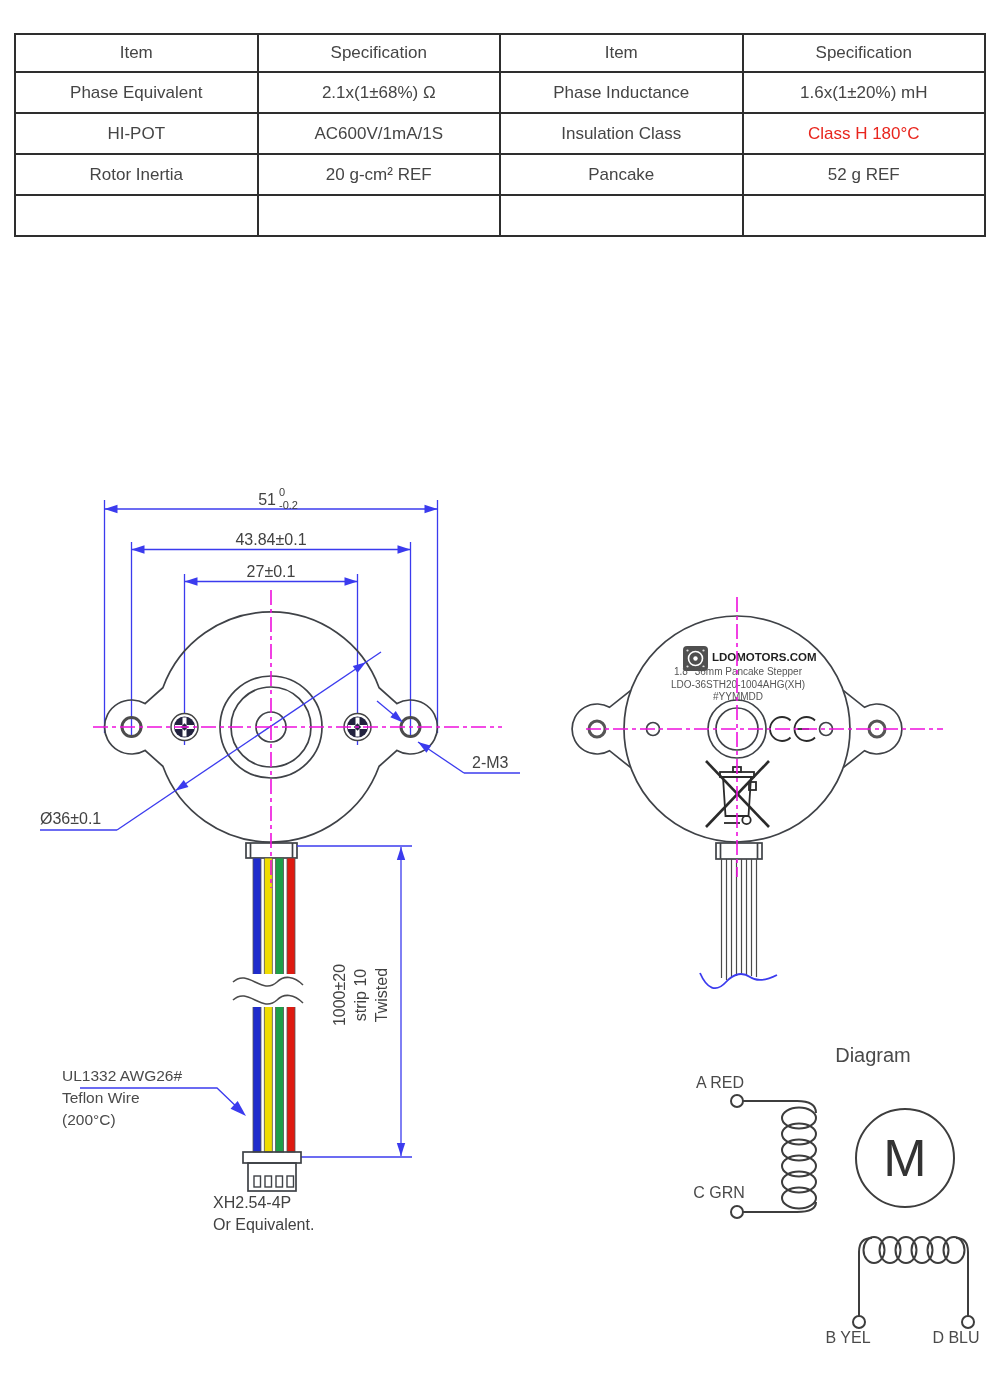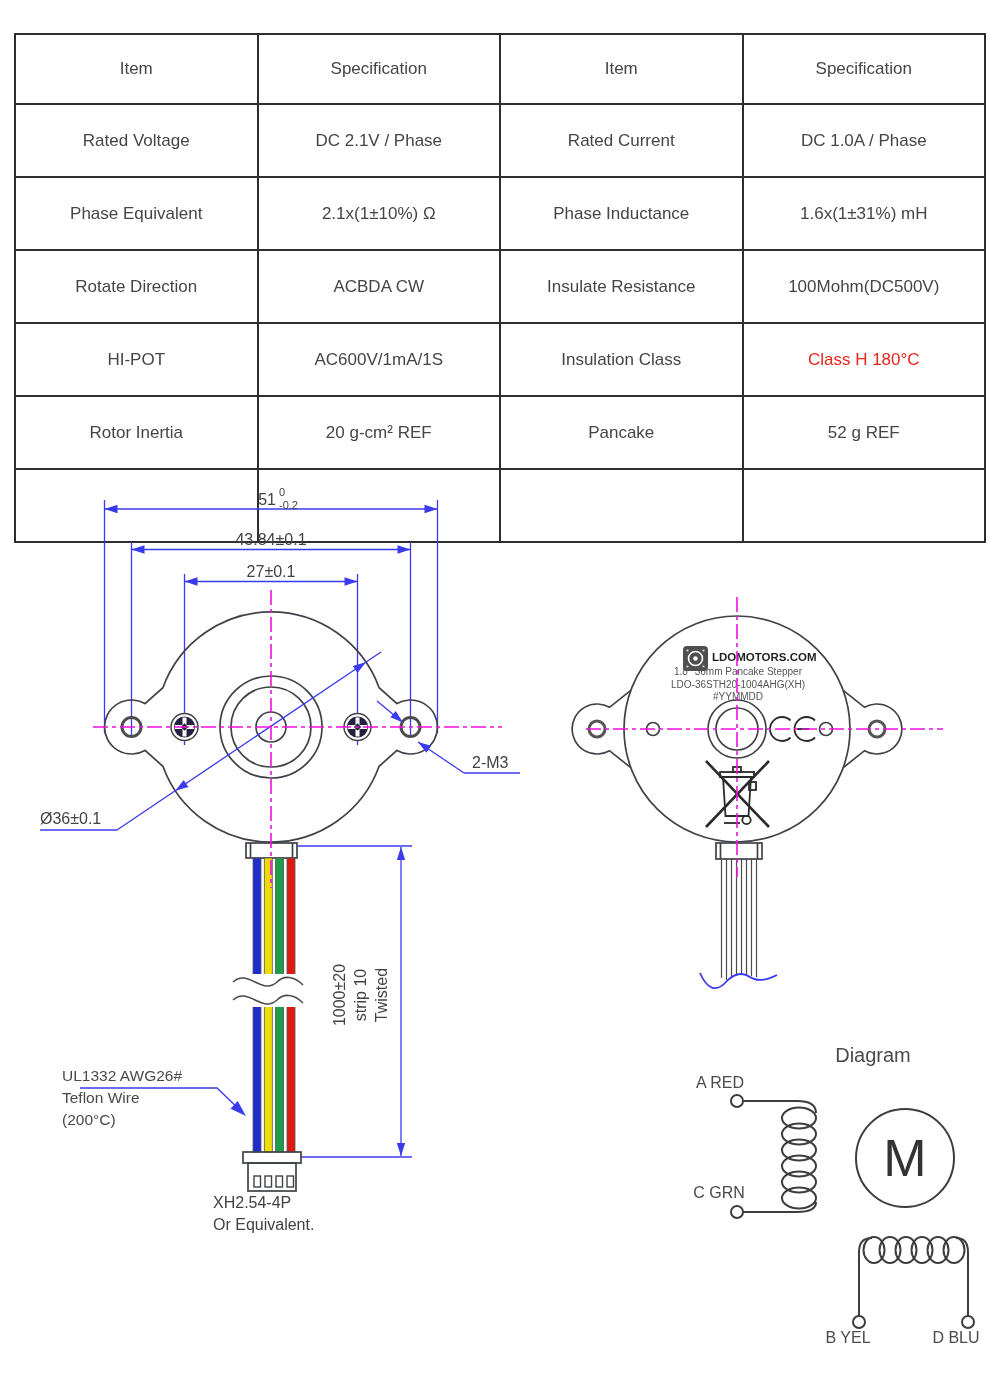--- a/index.html
+++ b/index.html
@@ -2,21 +2,21 @@
 <html><head>
 <meta charset="utf-8">
 <style>
   html,body{margin:0;padding:0;background:#ffffff;}
   #page{position:relative;width:1000px;height:1381px;background:#fff;
         font-family:"Liberation Sans",sans-serif;overflow:hidden;}
   
   #specs{position:absolute;left:14px;top:33px;width:972px;border-collapse:collapse;
          table-layout:fixed;font-size:17px;color:#454545;}
   #specs td{border:2px solid #2e2e2e;text-align:center;vertical-align:middle;
-            height:39px;padding:16px 6px;overflow:hidden;white-space:nowrap;}
+            height:39px;padding:0 6px;overflow:hidden;white-space:nowrap;}
   #specs tr.hdr td{height:36px;}
   #specs td.red{color:#e8251d;}
   
   #draw{position:absolute;left:0;top:0;}
   text{font-family:"Liberation Sans",sans-serif;}
   .dimtxt{font-size:16px;fill:#424242;}
   .smalltxt{font-size:11px;fill:#424242;}
   .notetxt{font-size:15.5px;fill:#4a4a4a;}
   .lbl-bold{font-size:11.5px;font-weight:bold;fill:#1f1f1f;}
   .lbl-sm{font-size:10px;fill:#555;}
@@ -35,36 +35,24 @@
 
   <table id="specs">
     <tbody>
         <tr class="hdr">
       <td>Item</td>
       <td>Specification</td>
       <td>Item</td>
       <td>Specification</td>
     </tr>
     <tr>
-      <td>Rated Voltage</td>
-      <td>DC 2.1V / Phase</td>
-      <td>Rated Current</td>
-      <td>DC 1.0A / Phase</td>
-    </tr>
-    <tr>
       <td>Phase Equivalent</td>
-      <td>2.1x(1±10%) Ω</td>
+      <td>2.1x(1±68%) Ω</td>
       <td>Phase Inductance</td>
-      <td>1.6x(1±31%) mH</td>
-    </tr>
-    <tr>
-      <td>Rotate Direction</td>
-      <td>ACBDA CW</td>
-      <td>Insulate Resistance</td>
-      <td>100Mohm(DC500V)</td>
+      <td>1.6x(1±20%) mH</td>
     </tr>
     <tr>
       <td>HI-POT</td>
       <td>AC600V/1mA/1S</td>
       <td>Insulation Class</td>
       <td class="red">Class H 180°C</td>
     </tr>
     <tr>
       <td>Rotor Inertia</td>
       <td>20 g-cm² REF</td>

